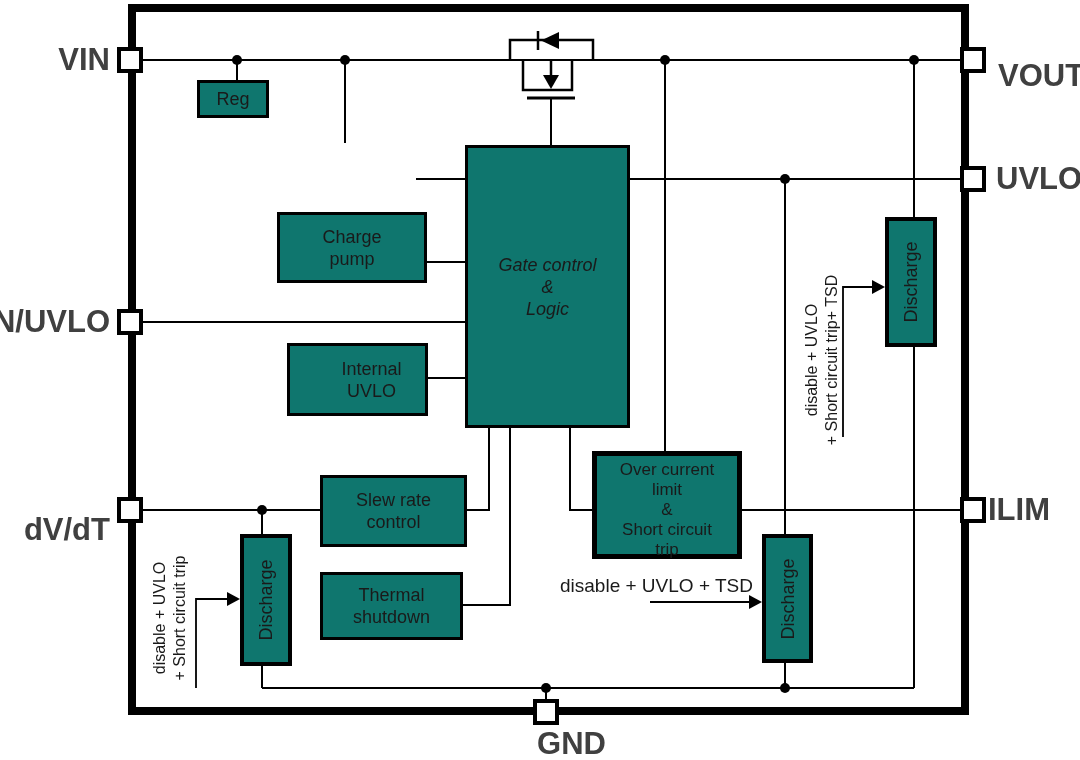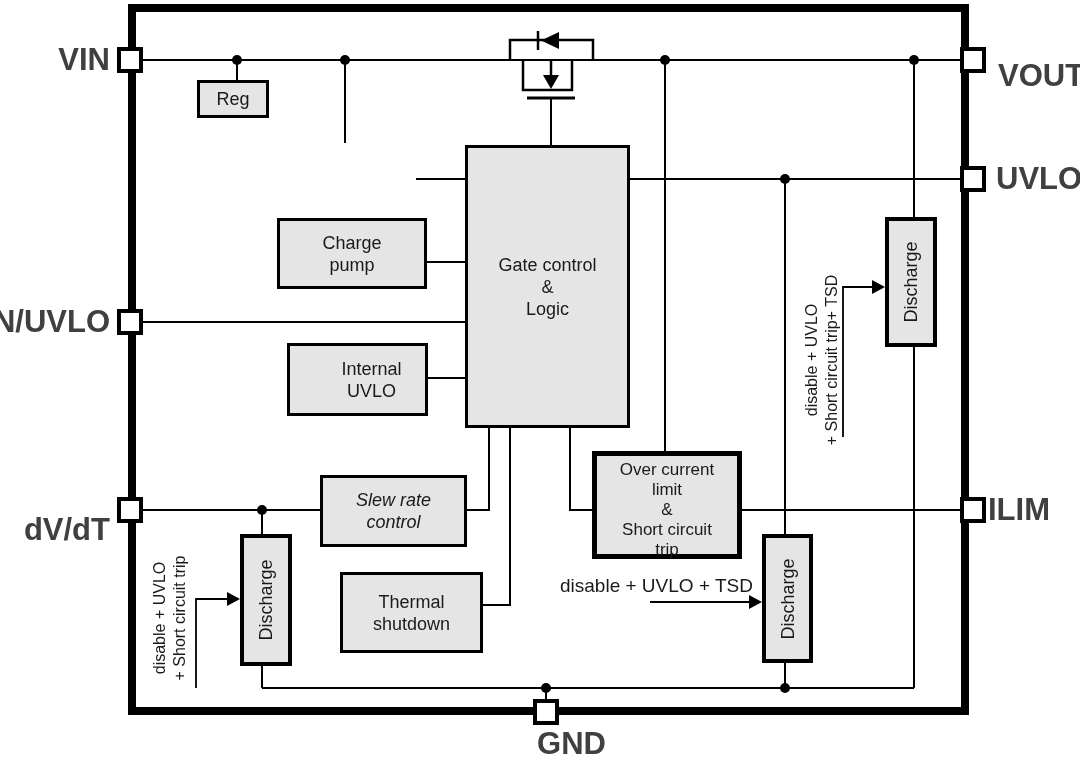--- a/index.html
+++ b/index.html
@@ -14,21 +14,21 @@
   }
   .pin{
     position:absolute;width:26px;height:26px;background:#fff;
     border:4px solid #000;box-sizing:border-box;z-index:6;
   }
   .pin-label{
     position:absolute;font-weight:bold;font-size:31px;line-height:26px;
     color:#404040;white-space:nowrap;z-index:5;
   }
   .block{
-    position:absolute;background:#e5e5e5;border:3px solid #000;box-sizing:border-box;
+    position:absolute;background:#0f766e;border:3px solid #000;box-sizing:border-box;
     display:flex;align-items:center;justify-content:center;text-align:center;z-index:4;
   }
   .block-label{
     font-size:18px;line-height:22px;white-space:pre-line;color:#1a1a1a;
   }
   .block--heavy{border-width:5px;}
   .block--discharge{border-width:4px;}
   .block--discharge .block-label{transform:rotate(-90deg);white-space:nowrap;}
   .block--ocl .block-label{font-size:17px;line-height:20px;margin-top:9px;}
   .annotation{
@@ -116,42 +116,42 @@
       <line x1="650" y1="602" x2="749" y2="602" stroke="#000" stroke-width="1.8"></line>
       <polygon points="762,602 749,595 749,609" fill="#000"></polygon>
     </g>
   </svg>
 
   <div class="block" style="left:197px;top:80px;width:72px;height:38px;">
     <span class="block-label">Reg</span>
   </div>
 
 
-  <div class="block" style="left:277px;top:218px;width:150px;height:71px;">
+  <div class="block" style="left:277px;top:212px;width:150px;height:71px;">
     <span class="block-label">Charge
 pump</span>
   </div>
 
   <div class="block" style="left:287px;top:343px;width:141px;height:73px;padding-left:28px;">
     <span class="block-label">Internal
 UVLO</span>
   </div>
 
-  <div class="block" style="left:465px;top:145px;width:165px;height:283px;">
+  <div class="block" style="left:465px;top:145px;width:165px;height:283px;font-style:italic;">
     <span class="block-label">Gate control
 &amp;
 Logic</span>
   </div>
 
-  <div class="block" style="left:320px;top:475px;width:147px;height:72px;font-style:italic;">
+  <div class="block" style="left:320px;top:475px;width:147px;height:72px;">
     <span class="block-label">Slew rate
 control</span>
   </div>
 
-  <div class="block" style="left:340px;top:572px;width:143px;height:81px;">
+  <div class="block" style="left:320px;top:572px;width:143px;height:68px;">
     <span class="block-label">Thermal
 shutdown</span>
   </div>
 
   <div class="block block--heavy block--ocl" style="left:592px;top:451px;width:150px;height:108px;">
     <span class="block-label">Over current
 limit
 &amp;
 Short circuit
 trip</span>

